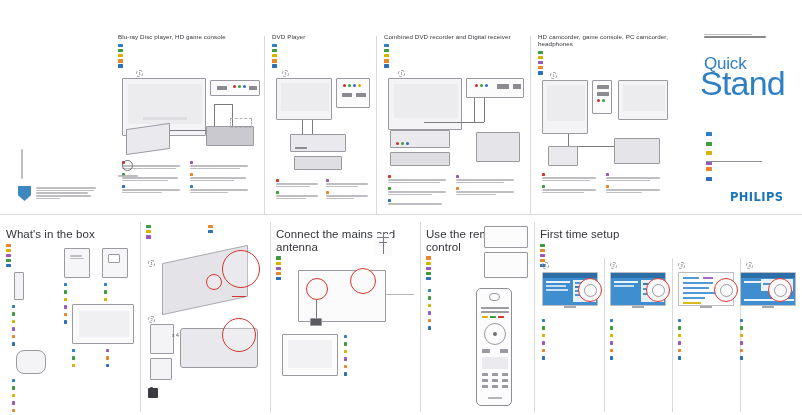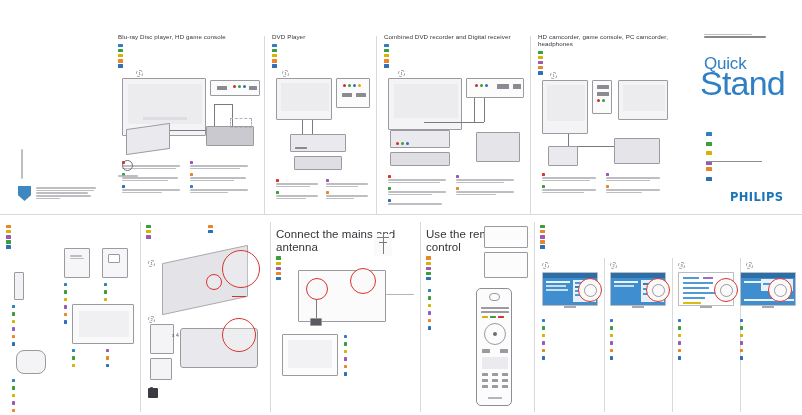--- a/index.html
+++ b/index.html
@@ -566,20 +566,21 @@
         </div>
     </div>
     <div class="philips">PHILIPS</div>
   </div>
 
   <div class="hdiv"></div>
 
   <div class="botrow">
 
     <div class="sect" style="left:6px; width:130px;">
+      <h2>What's in the box</h2>
       <div class="langlist">
         <div class="langrow">
             <span class="flag" style="background:#e8862a"></span>
             <span class="langtxt"><span class="tline" style="width:38px"></span></span>
           </div>
         <div class="langrow">
             <span class="flag" style="background:#d8b200"></span>
             <span class="langtxt"><span class="tline" style="width:42px"></span></span>
           </div>
         <div class="langrow">
@@ -949,20 +950,21 @@
         <div class="capitem">
             <span class="sq" style="background:#2f6fb5"></span>
             <span class="body"><span class="tline dk" style="width:36px"></span><span class="tline lt" style="width:40px"></span><span class="tline lt" style="width:26px"></span></span>
           </div>
       </div>
     </div>
 
     <div class="vdiv" style="left:534px; top:0; height:190px;"></div>
 
     <div class="sect" style="left:540px; width:258px;">
+      <h2>First time setup</h2>
       <div class="langlist">
         <div class="langrow">
             <span class="flag" style="background:#3c9d3c"></span>
             <span class="langtxt"><span class="tline" style="width:42px"></span></span>
           </div>
         <div class="langrow">
             <span class="flag" style="background:#e8862a"></span>
             <span class="langtxt"><span class="tline" style="width:40px"></span></span>
           </div>
         <div class="langrow">

